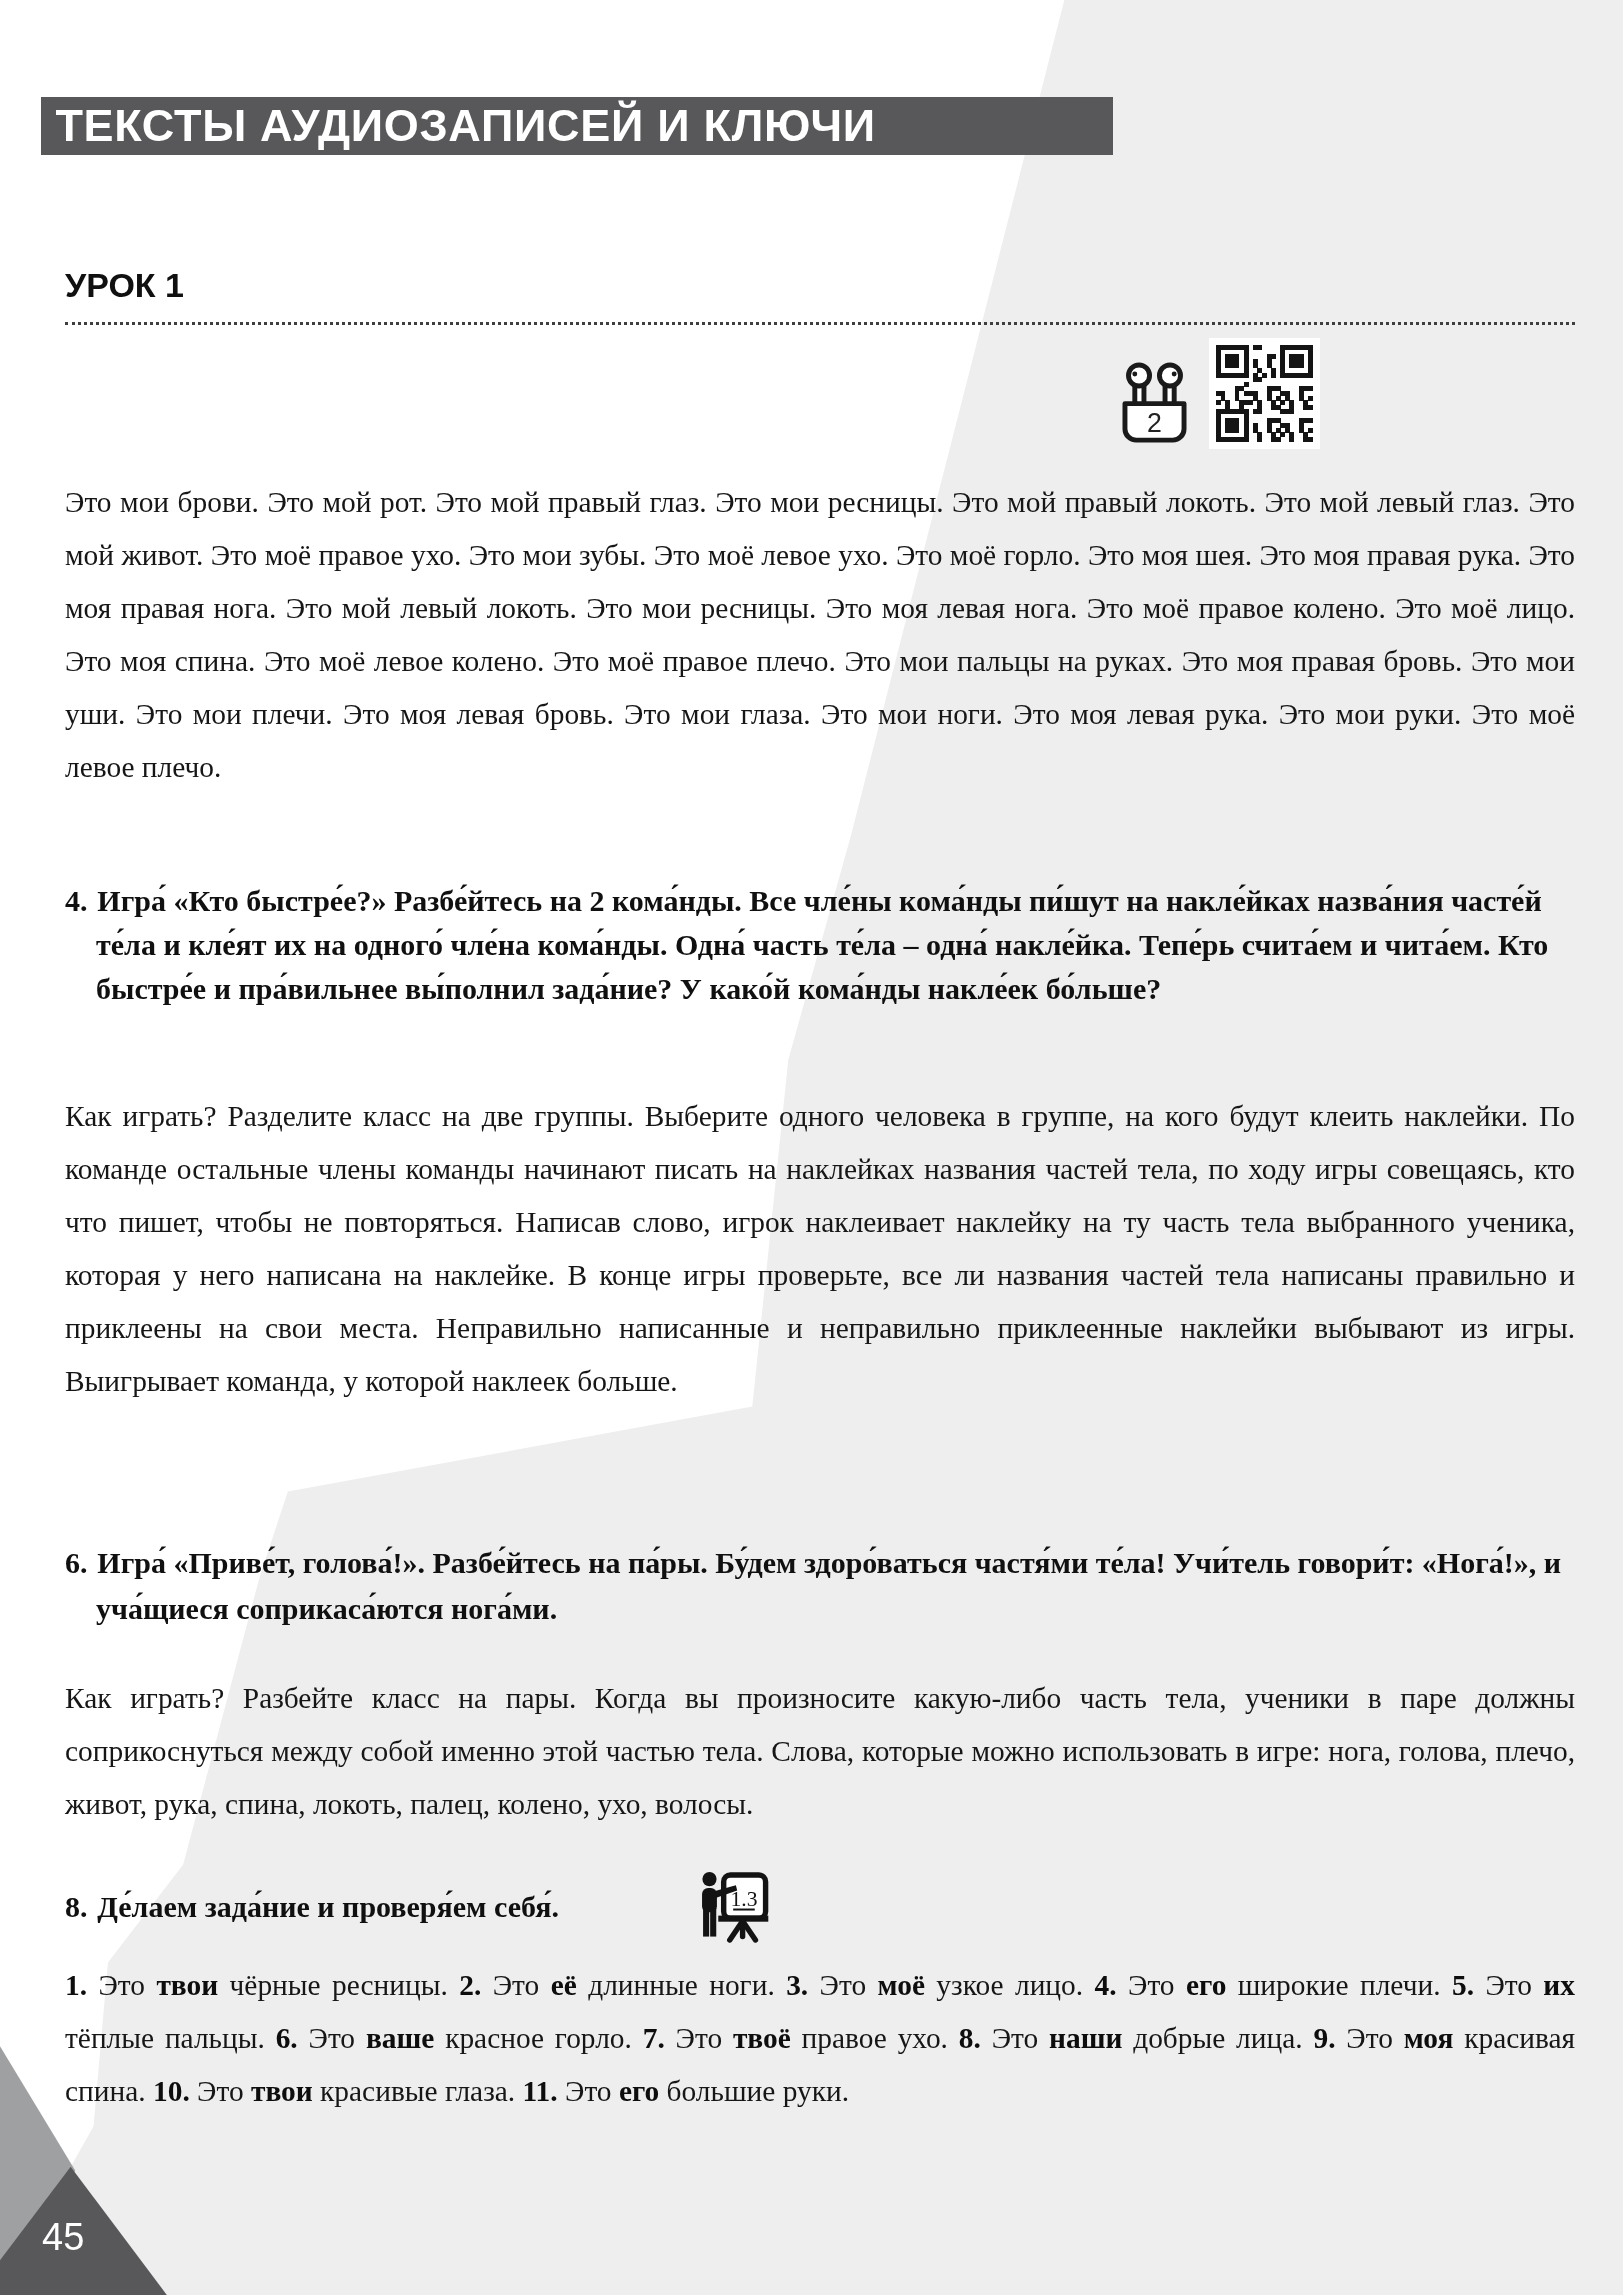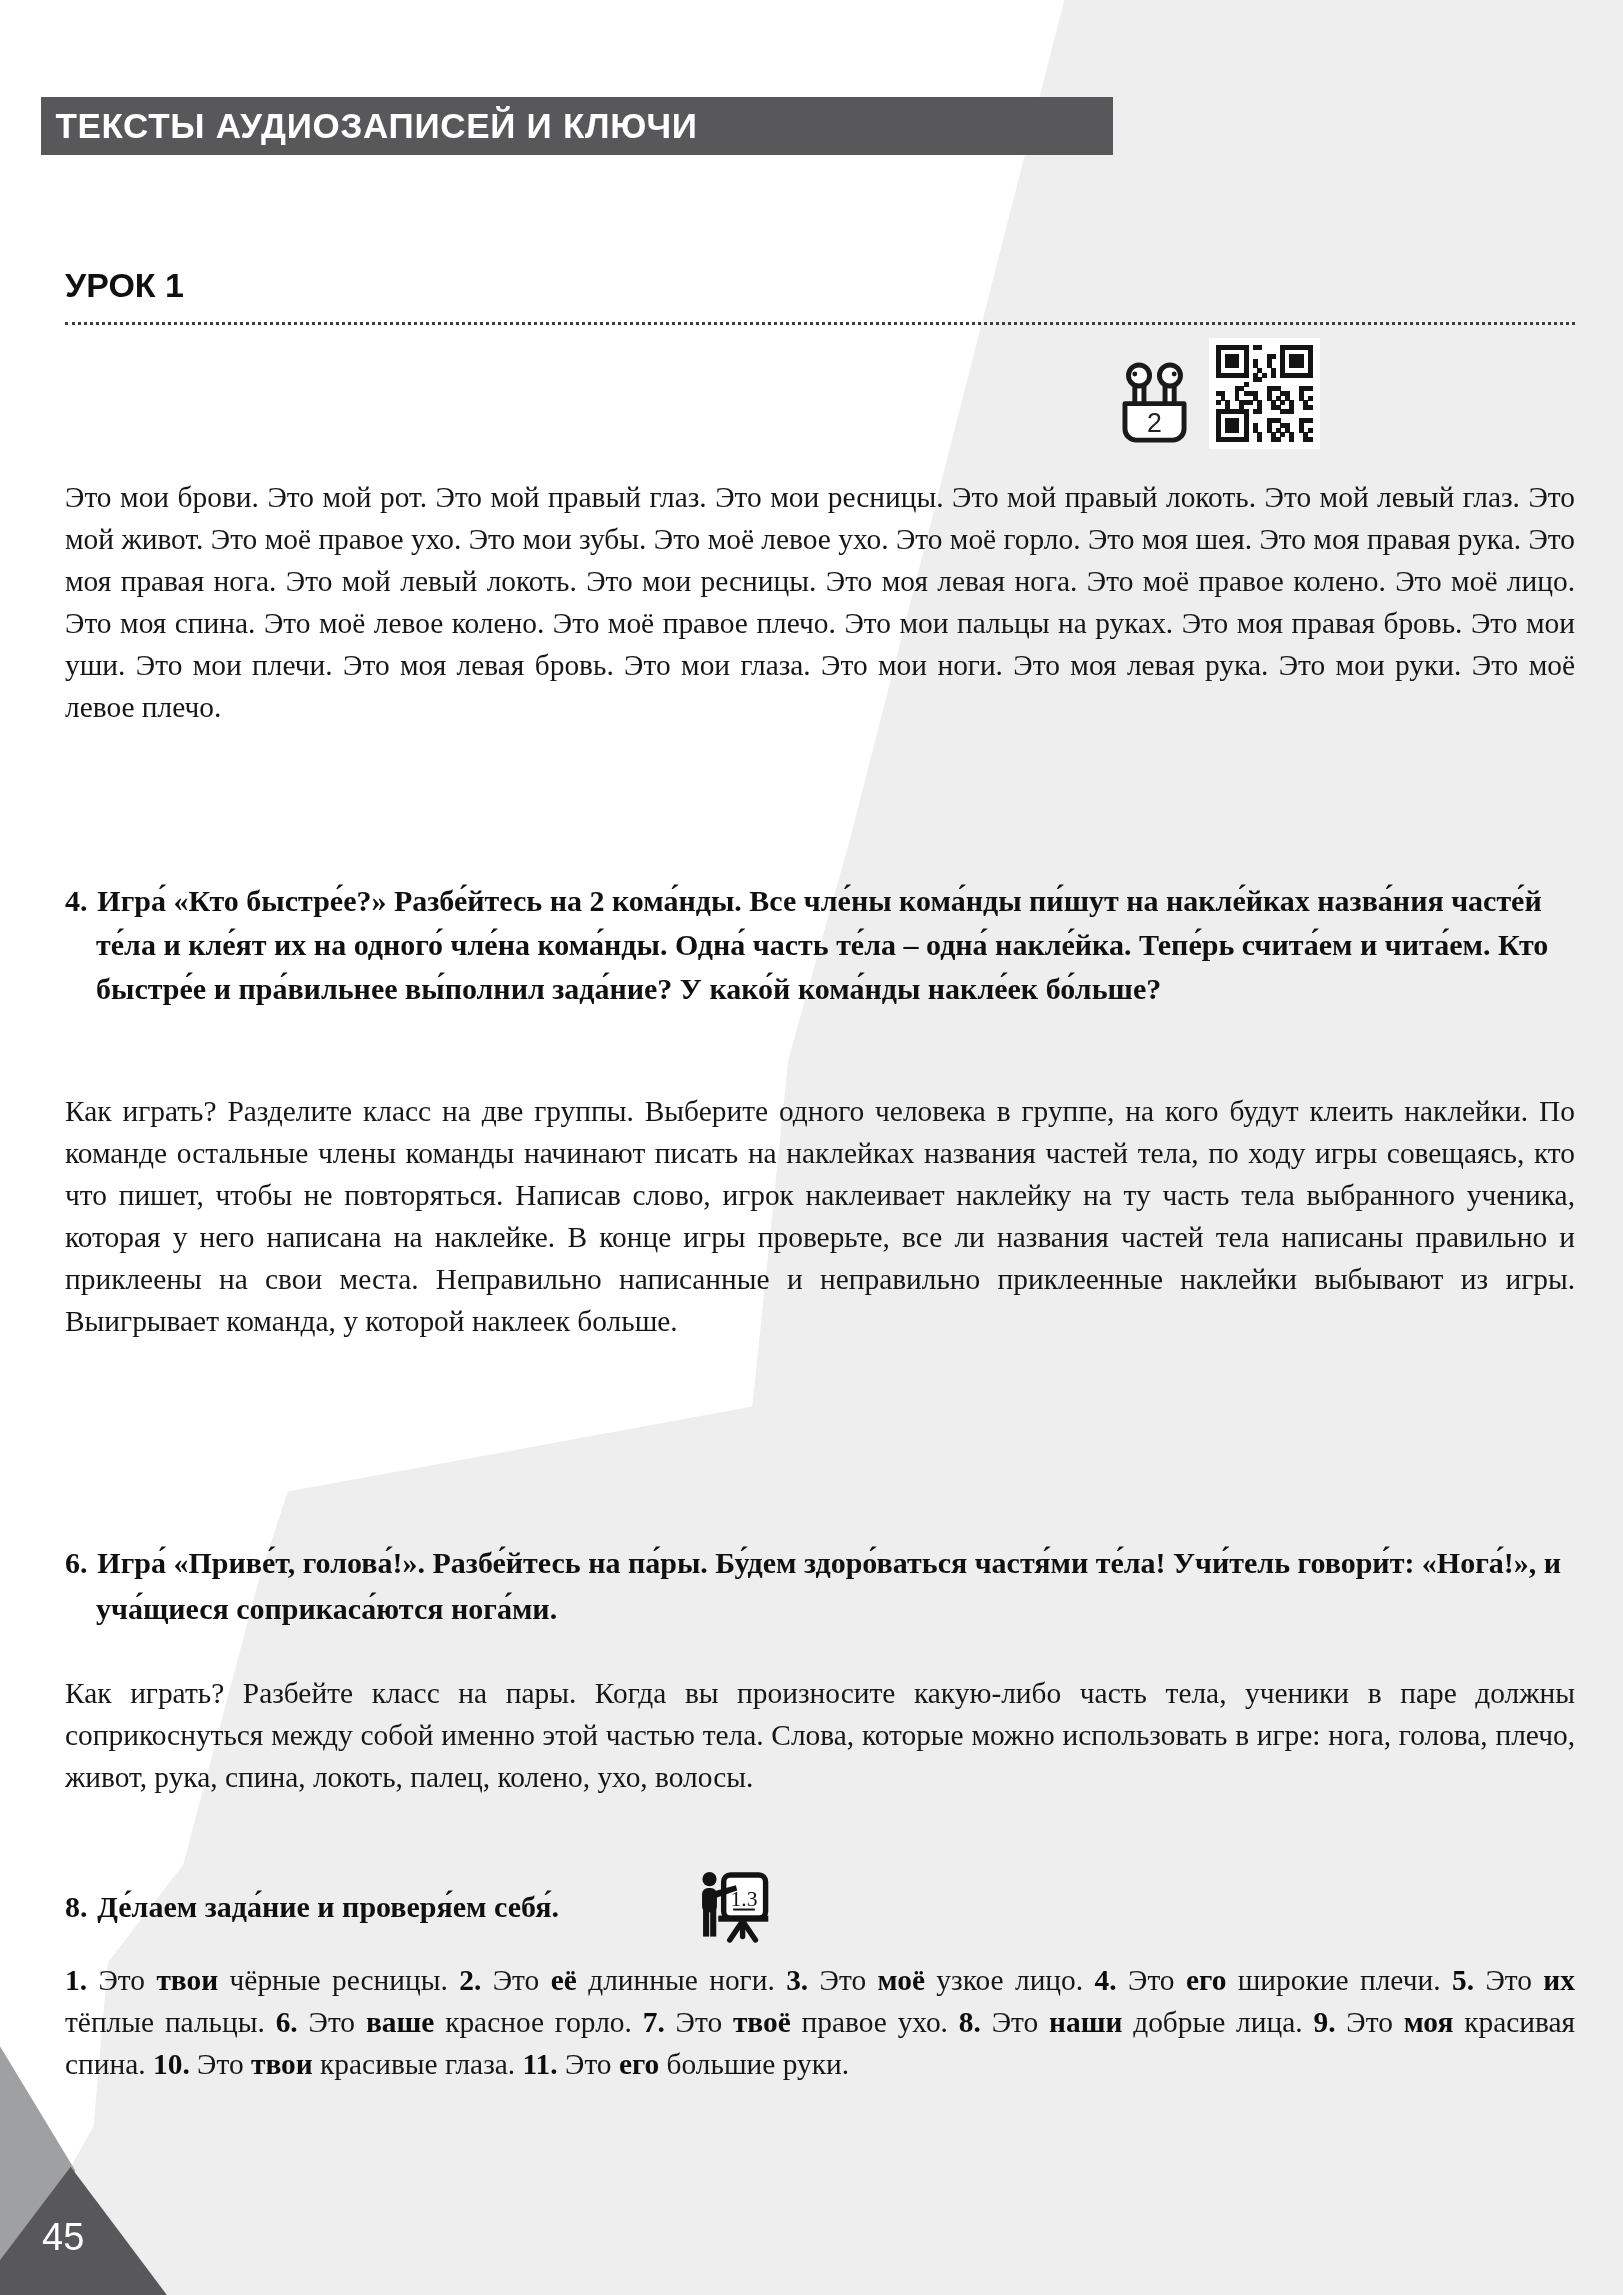--- a/index.html
+++ b/index.html
@@ -4,29 +4,29 @@
 <title>ТЕКСТЫ АУДИОЗАПИСЕЙ И КЛЮЧИ</title>
 <style>
   html,body{margin:0;padding:0;background:#ffffff;}
   .page{
     position:relative;width:1623px;height:2295px;background:#ffffff;overflow:hidden;
     font-family:"Liberation Serif","DejaVu Serif",serif;color:#141414;
   }
   .bg{position:absolute;left:0;top:0;width:1623px;height:2295px;}
   
   .bar{position:absolute;left:41px;top:97px;width:1072px;height:58px;background:#58585a;display:flex;align-items:center;}
-  .bar span{color:#ffffff;font-family:"Liberation Sans",sans-serif;font-weight:bold;font-size:35px;padding-left:14.4px;letter-spacing:0.7px;white-space:nowrap;}
+  .bar span{color:#ffffff;font-family:"Liberation Sans",sans-serif;font-weight:bold;font-size:45px;padding-left:14.4px;letter-spacing:0.7px;white-space:nowrap;}
   
   .lesson{position:absolute;left:65px;top:266px;font-family:"Liberation Sans",sans-serif;font-weight:bold;font-size:34px;color:#101010;}
   .dotted{position:absolute;left:65px;top:322px;width:1510px;height:0;border-top:3.9px dotted #3e3e3e;}
   
   .hsect{position:absolute;left:65px;font-weight:bold;font-size:30px;line-height:43px;padding-left:31px;text-indent:-31px;color:#101010;}
   .hsect .num{margin-right:9.8px;}
   
-  .ptext{position:absolute;left:65px;width:1510px;font-size:29.4px;line-height:42px;text-align:justify;color:#161616;}
+  .ptext{position:absolute;left:65px;width:1510px;font-size:29.4px;line-height:53px;text-align:justify;color:#161616;}
   .ptext b{color:#0d0d0d;}
   
   .qrbox{position:absolute;left:1209px;top:338px;width:111px;height:111px;background:#ffffff;}
   .qrbox i{position:absolute;width:4.6px;height:4.6px;background:#141414;}
   .earbuds{position:absolute;left:1119px;top:360px;width:71px;height:90px;}
   .boardicon{position:absolute;left:699px;top:1871px;width:71px;height:73px;}
   
   .pagenum{position:absolute;left:42px;top:2216px;color:#ffffff;font-family:"Liberation Sans",sans-serif;font-size:38px;font-weight:normal;}
 </style>
 </head>

